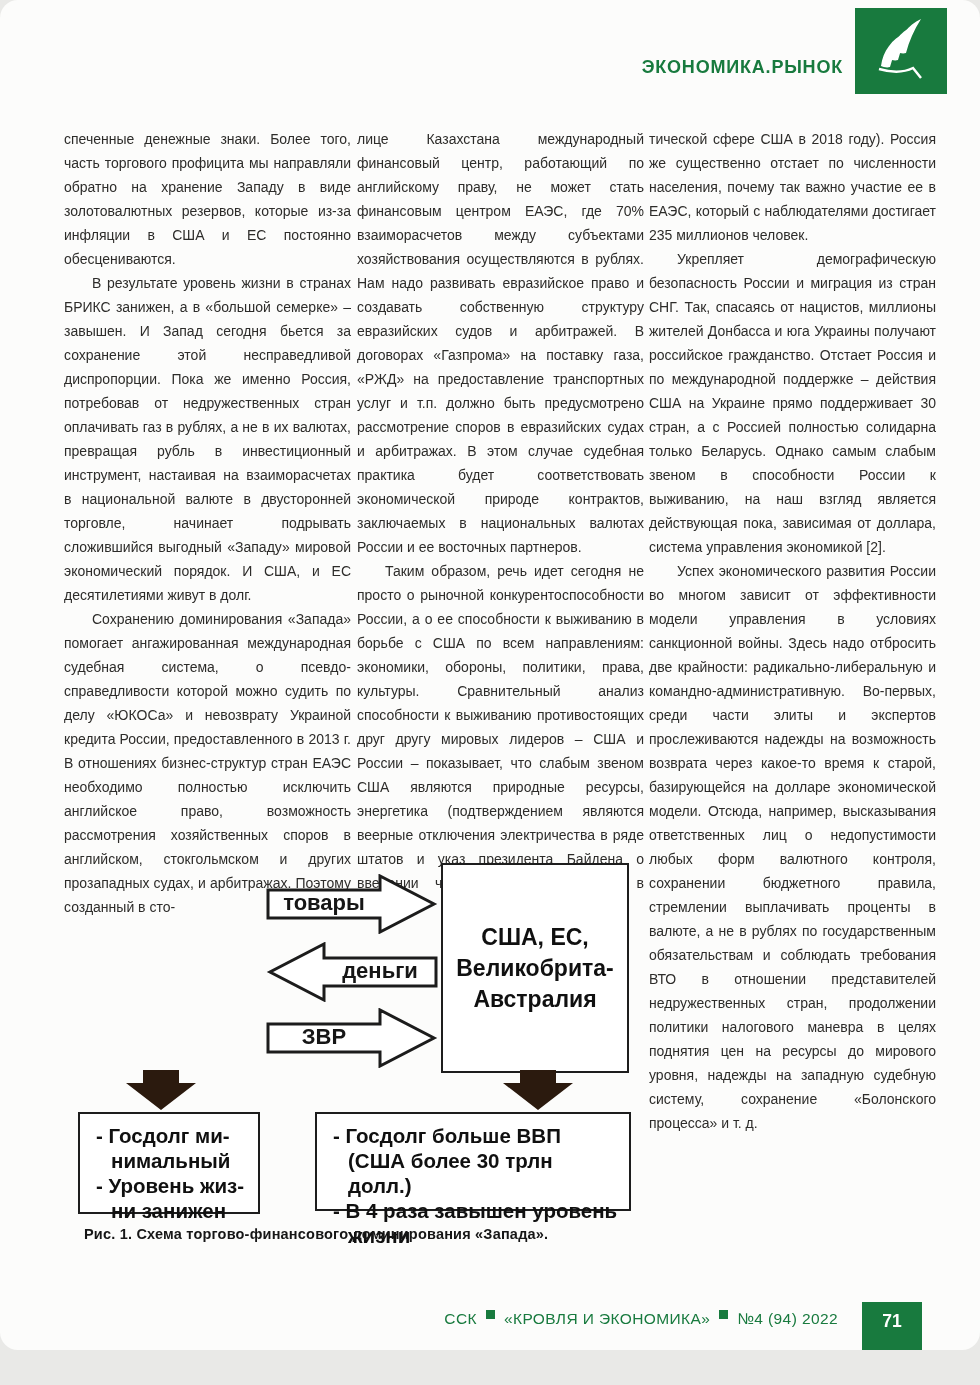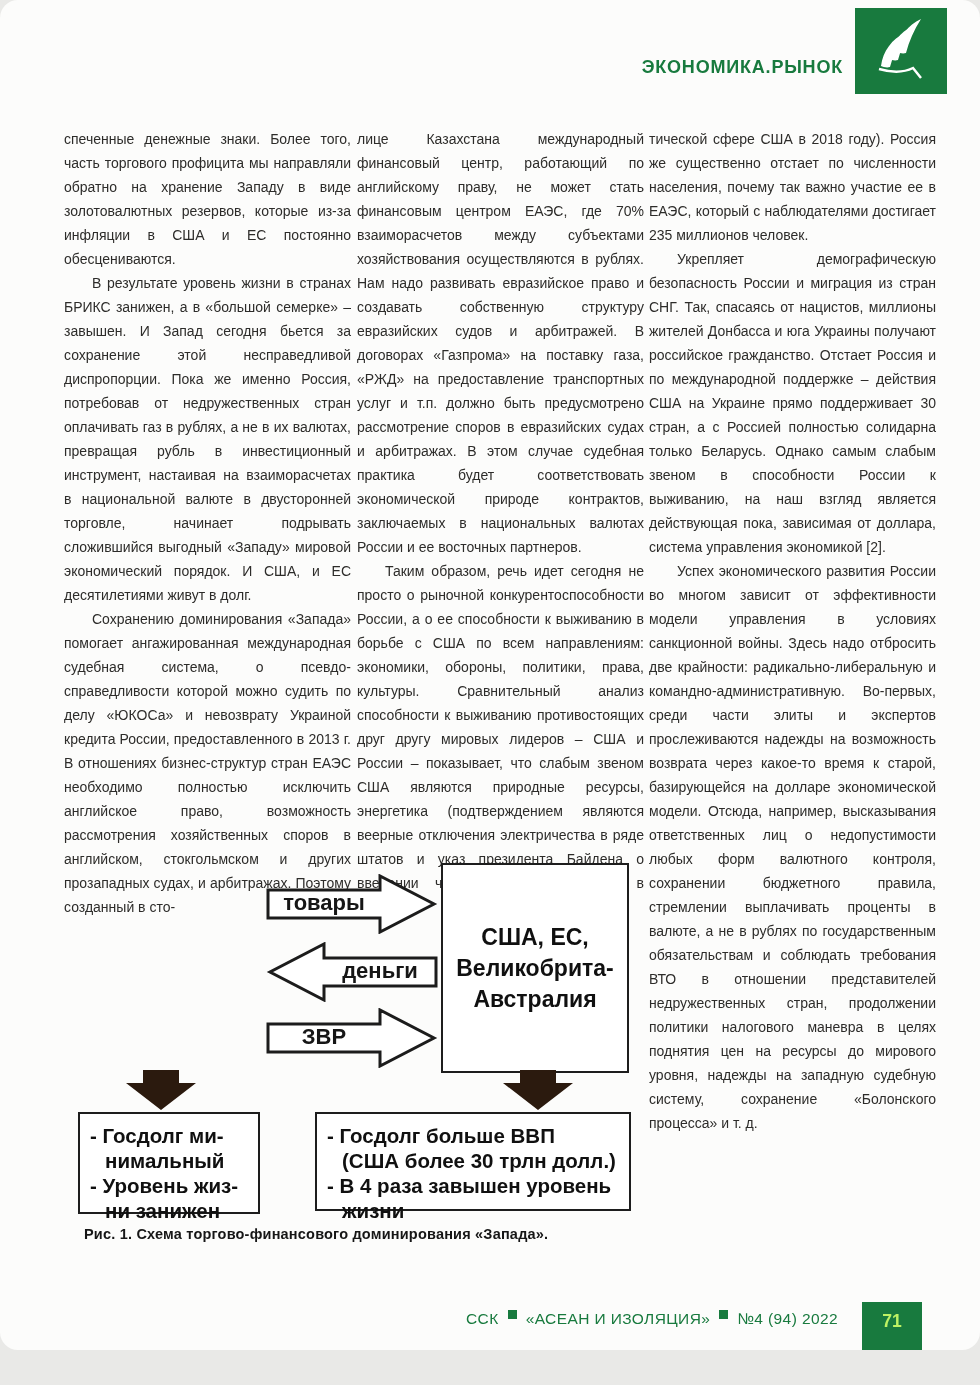--- a/index.html
+++ b/index.html
@@ -50,40 +50,40 @@
   .arrow.dir-left  .lbl { left:60px; width:108px; }
   .arrow.a1 { top:16px; }
   .arrow.a2 { top:84px; }
   .arrow.a3 { top:150px; }
   .downarrow { position:absolute; width:90px; height:40px; top:212px; }
   .downarrow.east { left:52px; }
   .downarrow.west { left:429px; }
   .outbox {
     position:absolute; top:254px; background:#fff; border:2.5px solid #1d1d1d;
     font-weight:bold; font-size:20.5px; line-height:25px; color:#101010;
-    padding:9px 8px 8px 10px; box-sizing:border-box;
+    padding:9px 8px 8px 16px; box-sizing:border-box;
   }
   .outbox.east { left:14px;  width:182px; height:102px; }
   .outbox.west { left:251px; width:316px; height:99px; }
   .outbox .cont { padding-left:15px; }
   .fig-caption {
     position:absolute; left:20px; top:368px;
     font-weight:bold; font-size:14.5px; color:#161616; letter-spacing:0.2px;
   }
 
   
   .journal-line {
     position:absolute; top:1310px; right:142px;
     display:flex; align-items:flex-start; gap:9px;
     color:var(--accent-green,#187a3e); font-size:15.5px; letter-spacing:0.4px;
   }
   .sq { width:9px; height:9px; background:var(--accent-green,#187a3e); display:inline-block; }
   .pagebox {
     position:absolute; left:862px; top:1302px; width:60px; height:83px;
-    background:var(--accent-green,#187a3e); color:#bef264;
+    background:var(--accent-green,#187a3e); color:#ffffff;
     font-weight:bold; font-size:17.5px; text-align:center; box-sizing:border-box; padding-top:9px;
   }
 </style>
 </head>
 <body>
 
 <div class="page">
 
   <div class="section-label">ЭКОНОМИКА.РЫНОК</div>
   <div class="logo">
@@ -170,21 +170,21 @@
       <div>- В 4 раза завышен уровень</div>
       <div class="cont">жизни</div>
     </div>
 
     <div class="fig-caption">Рис. 1. Схема торгово-финансового доминирования «Запада».</div>
   </div>
 
   <div class="journal-line">
     <span>ССК</span>
     <span class="sq"></span>
-    <span>«АСЕАН И ИЗОЛЯЦИЯ»</span>
+    <span>«КРОВЛЯ И ЭКОНОМИКА»</span>
     <span class="sq"></span>
     <span>№4 (94) 2022</span>
   </div>
   <div class="pagebox">
     <span>71</span>
   </div>
 
 </div>
 
 </body></html>

